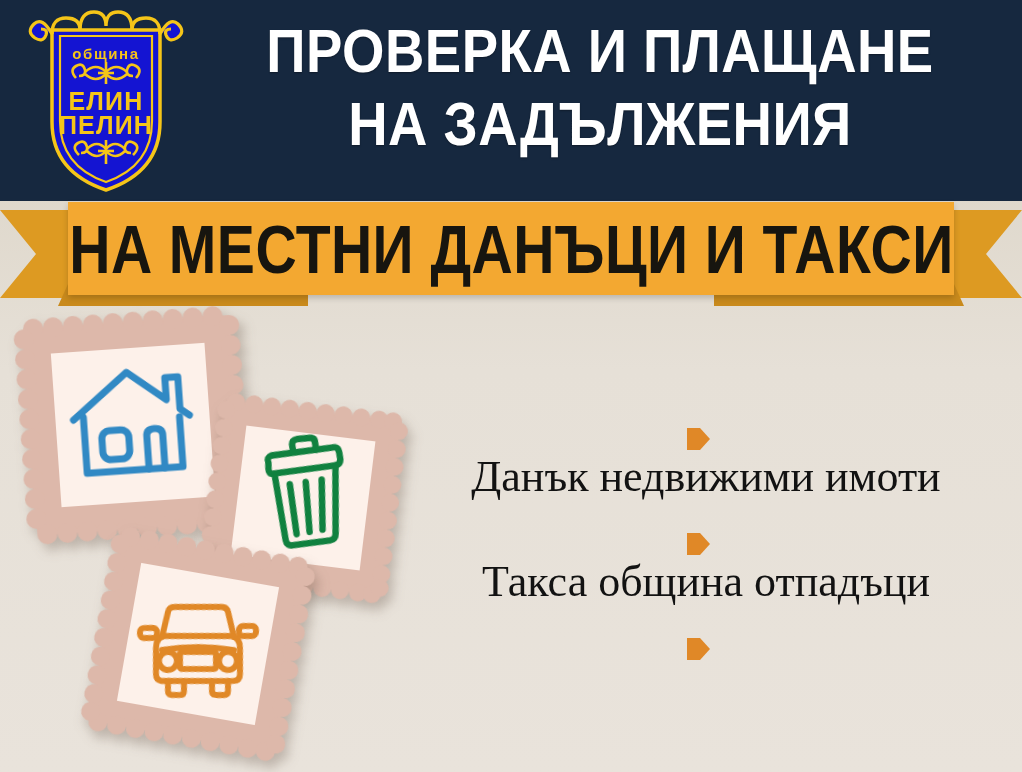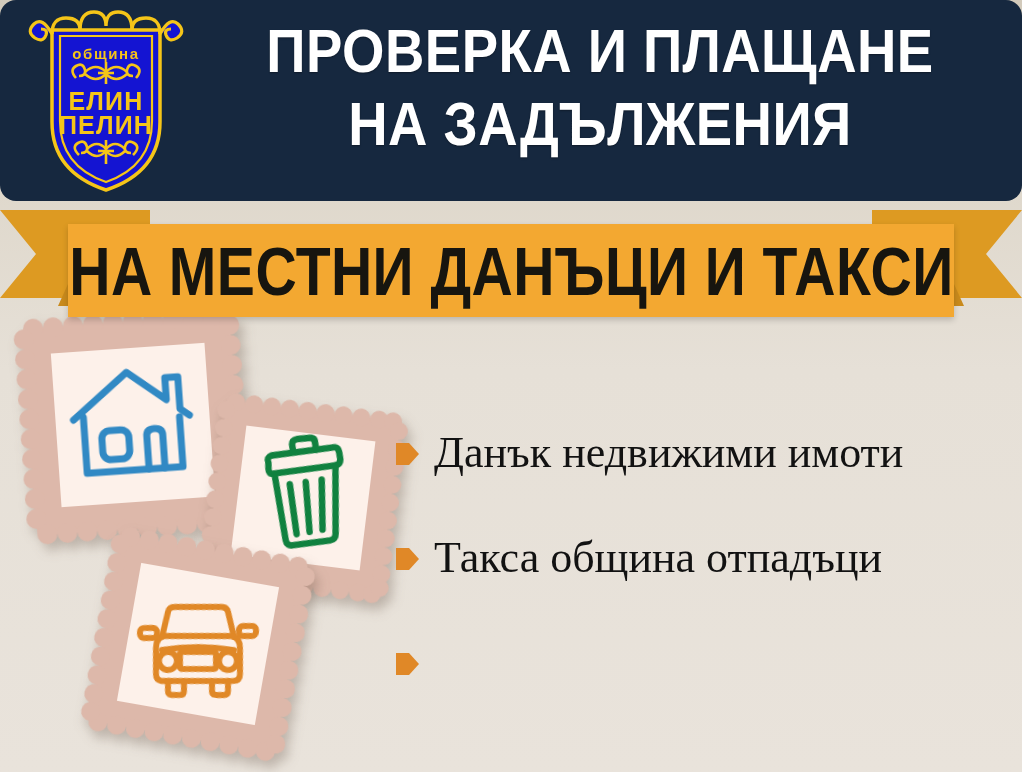--- a/index.html
+++ b/index.html
@@ -15,21 +15,20 @@
     width:1022px;height:772px;
     background:linear-gradient(180deg,#d2cabb 0%,#ddd6c9 18%,#e6e0d7 48%,#e9e3db 100%);
     overflow:hidden;
   }
 
   
   .header{
     position:absolute;left:0;top:0;width:1022px;height:201px;
     background:#16283f;
     z-index:5;
-    border-radius:16px;
   }
   .header-title{
     position:absolute;left:188px;top:14px;width:824px;
     text-align:center;
     color:#ffffff;
     font-family:"Liberation Sans", sans-serif;
     font-weight:bold;
     font-size:62px;
     line-height:73px;
     letter-spacing:0.5px;
@@ -70,21 +69,21 @@
     background:#c98a1c;
     z-index:2;
   }
   .ribbon-fold.left{left:58px;width:250px;clip-path:polygon(10px 0,250px 0,250px 22px,0 22px);}
   .ribbon-fold.right{right:58px;width:250px;clip-path:polygon(0 0,240px 0,250px 22px,0 22px);}
   .ribbon-band{
     position:absolute;left:68px;top:4px;width:886px;height:93px;
     background:#f3a831;
     z-index:3;
     box-shadow:0 3px 6px rgba(0,0,0,.18);
-    display:flex;align-items:center;justify-content:center;margin-top:22px;
+    display:flex;align-items:center;justify-content:center;
   }
   .ribbon-text{
     color:#17150f;
     font-family:"Liberation Sans", sans-serif;
     font-weight:bold;
     font-size:68px;
     line-height:68px;
     letter-spacing:0.5px;
     transform:scaleX(0.84);
     white-space:nowrap;
@@ -103,20 +102,21 @@
 
   
   .list{
     position:absolute;left:396px;top:424px;width:620px;
     z-index:4;
   }
   .list-item{
     display:flex;align-items:center;
     height:58px;
     margin-bottom:47px;
+    flex-direction:column;
   }
   .bullet{
     width:23px;height:26px;flex:0 0 23px;
     margin-right:15px;
     margin-top:2px;
   }
   .bullet svg{display:block;width:23px;height:26px;}
   .list-label{
     color:#121212;
     font-family:"Liberation Serif", serif;

